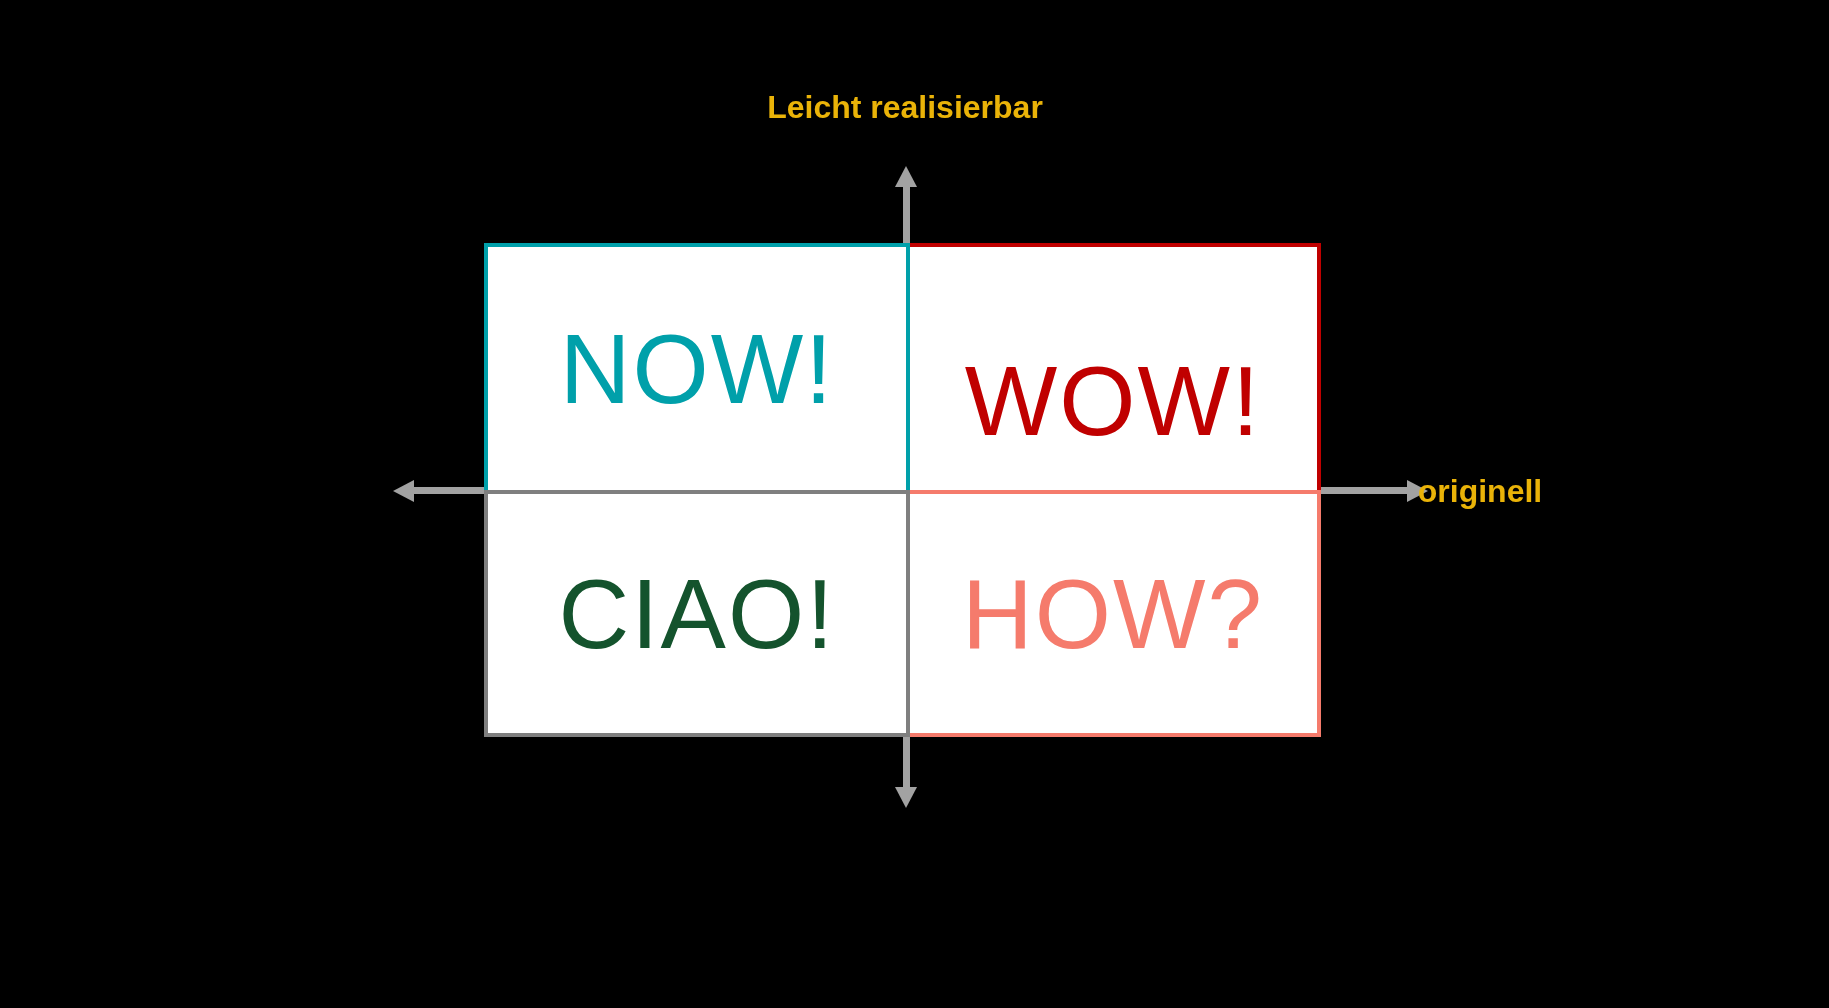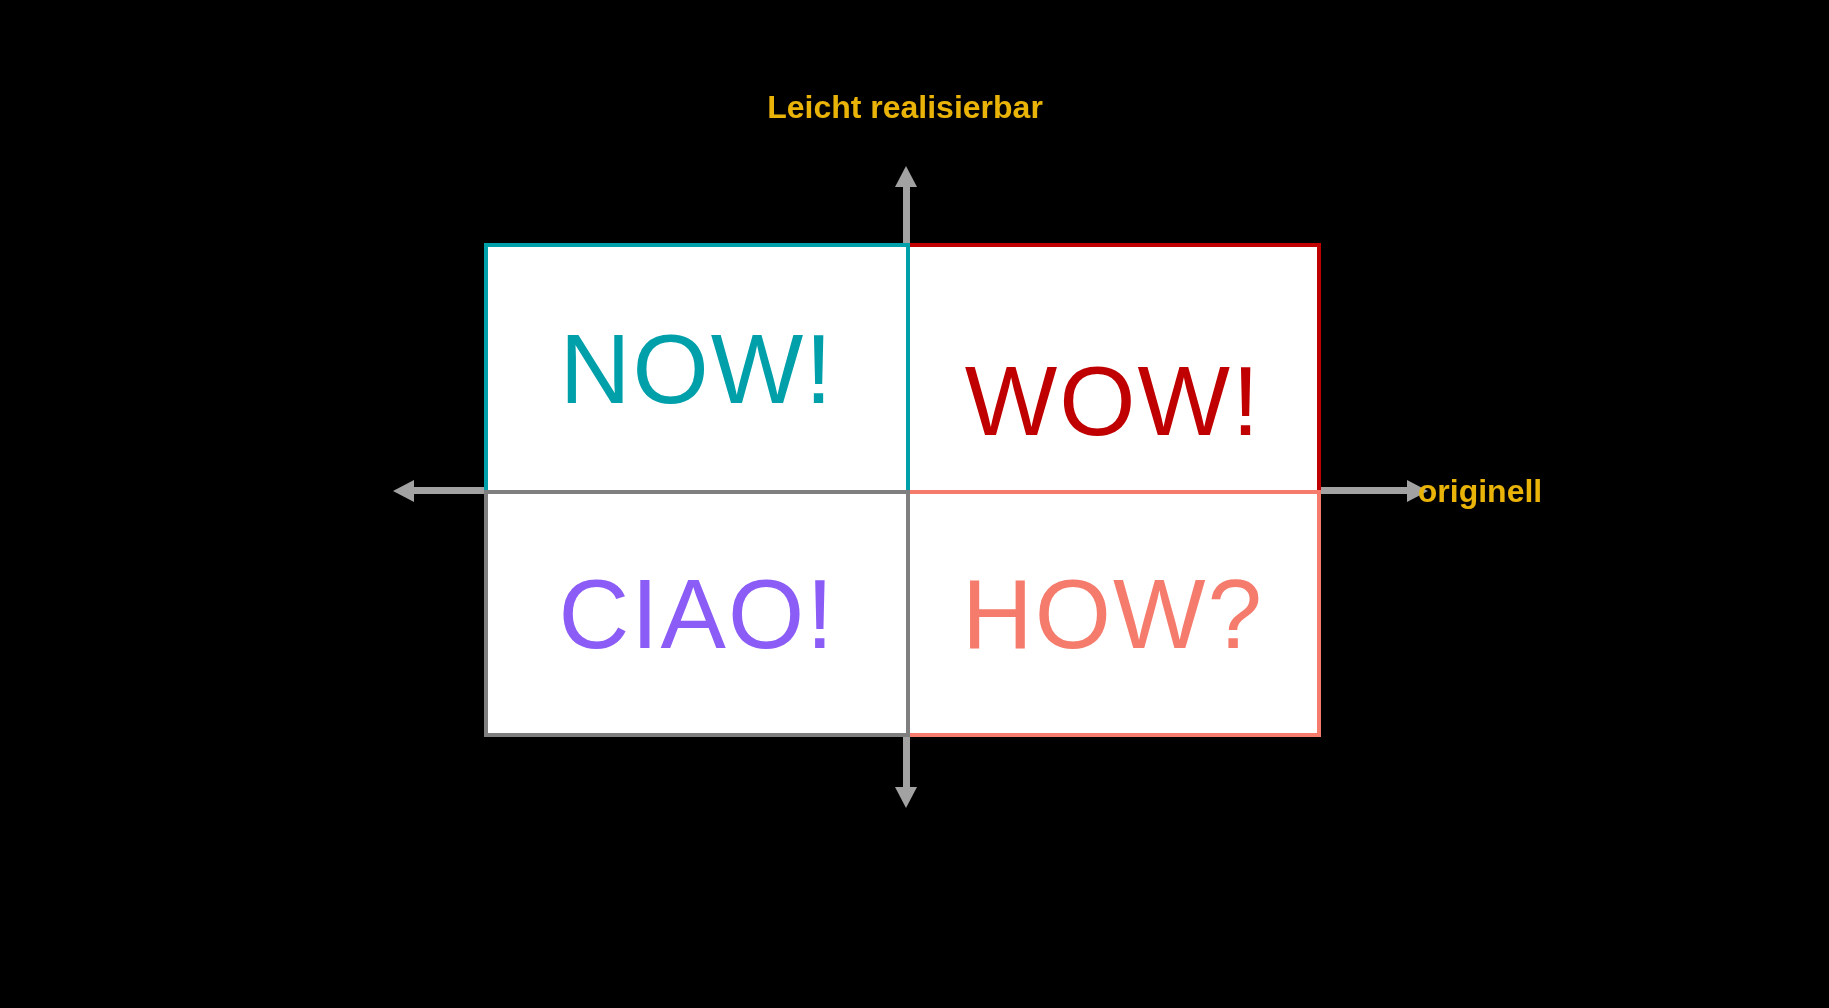--- a/index.html
+++ b/index.html
@@ -124,16 +124,16 @@
 
   <div class="quadrant q-now" style="border-color: rgb(0, 160, 170);">
     <span class="word" style="color: rgb(0, 160, 170);">NOW!</span>
   </div>
 
   <div class="quadrant q-how" style="border-color: rgb(245, 123, 108);">
     <span class="word" style="color: rgb(245, 123, 108);">HOW?</span>
   </div>
 
   <div class="quadrant q-ciao" style="border-color: rgb(127, 127, 127);">
-    <span class="word" style="color: #8b5cf6;">CIAO!</span>
+    <span class="word" style="color: #14532d;">CIAO!</span>
   </div>
 
 </div>
 
 </body></html>

